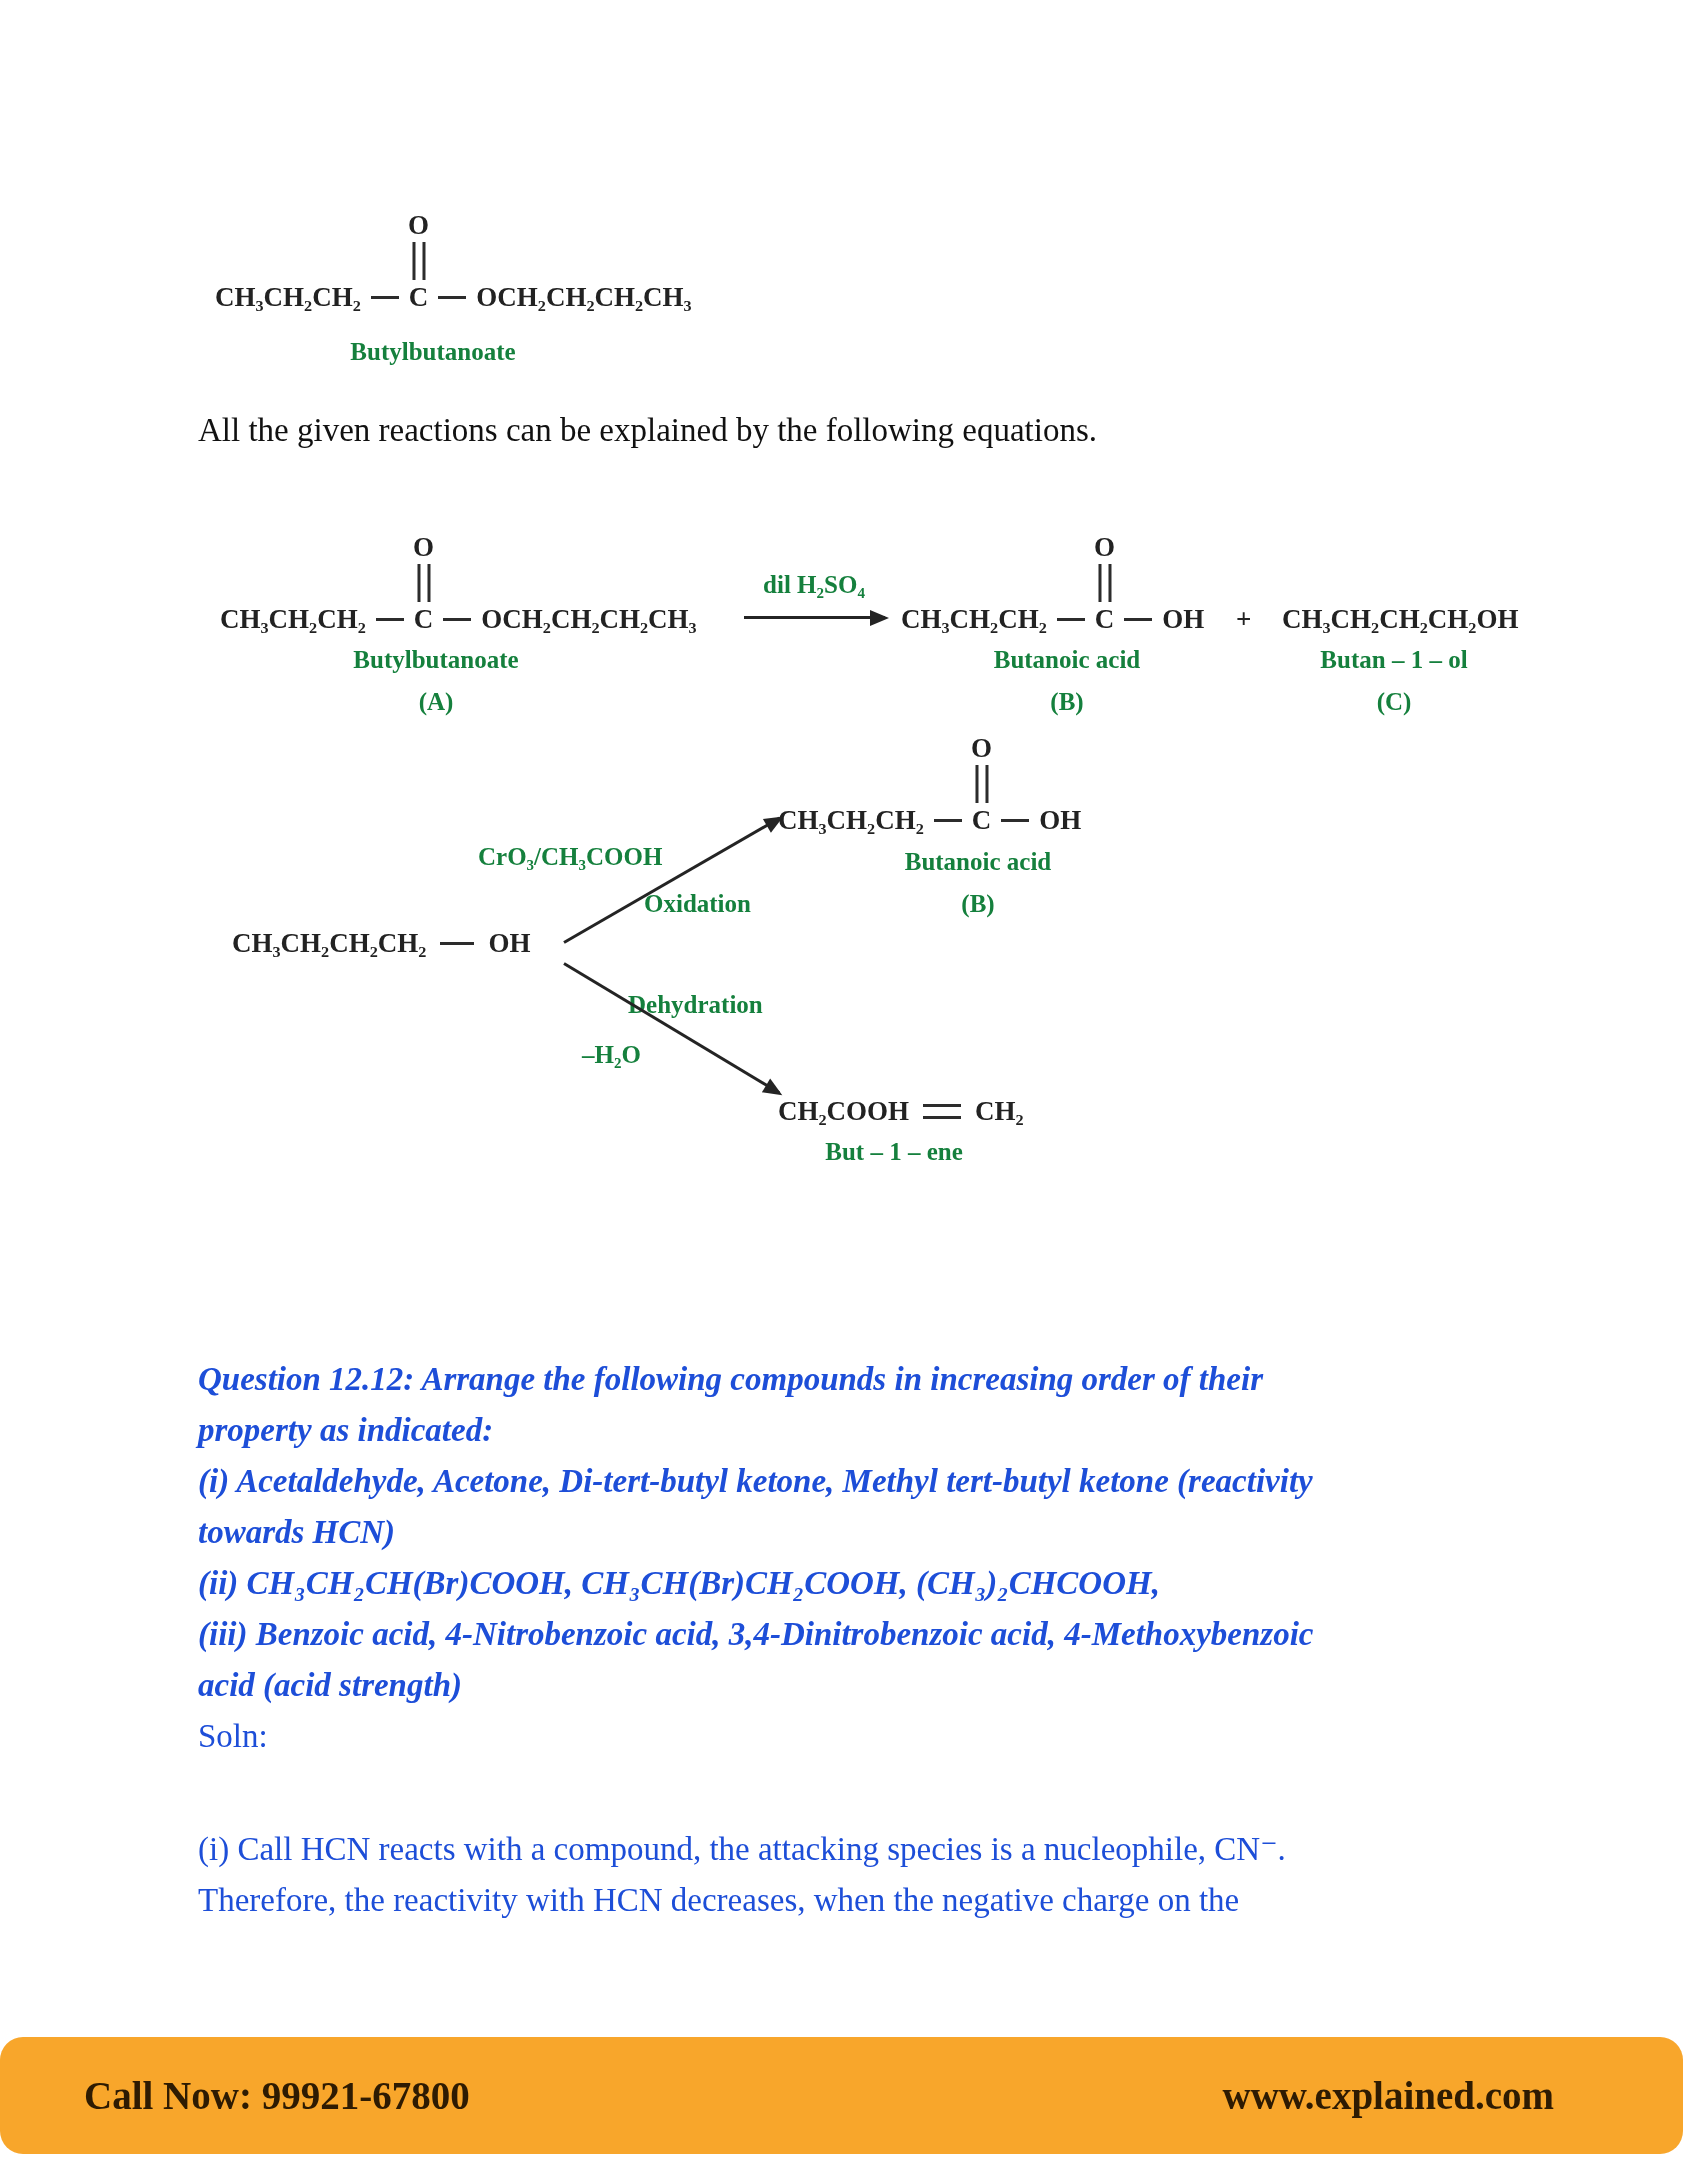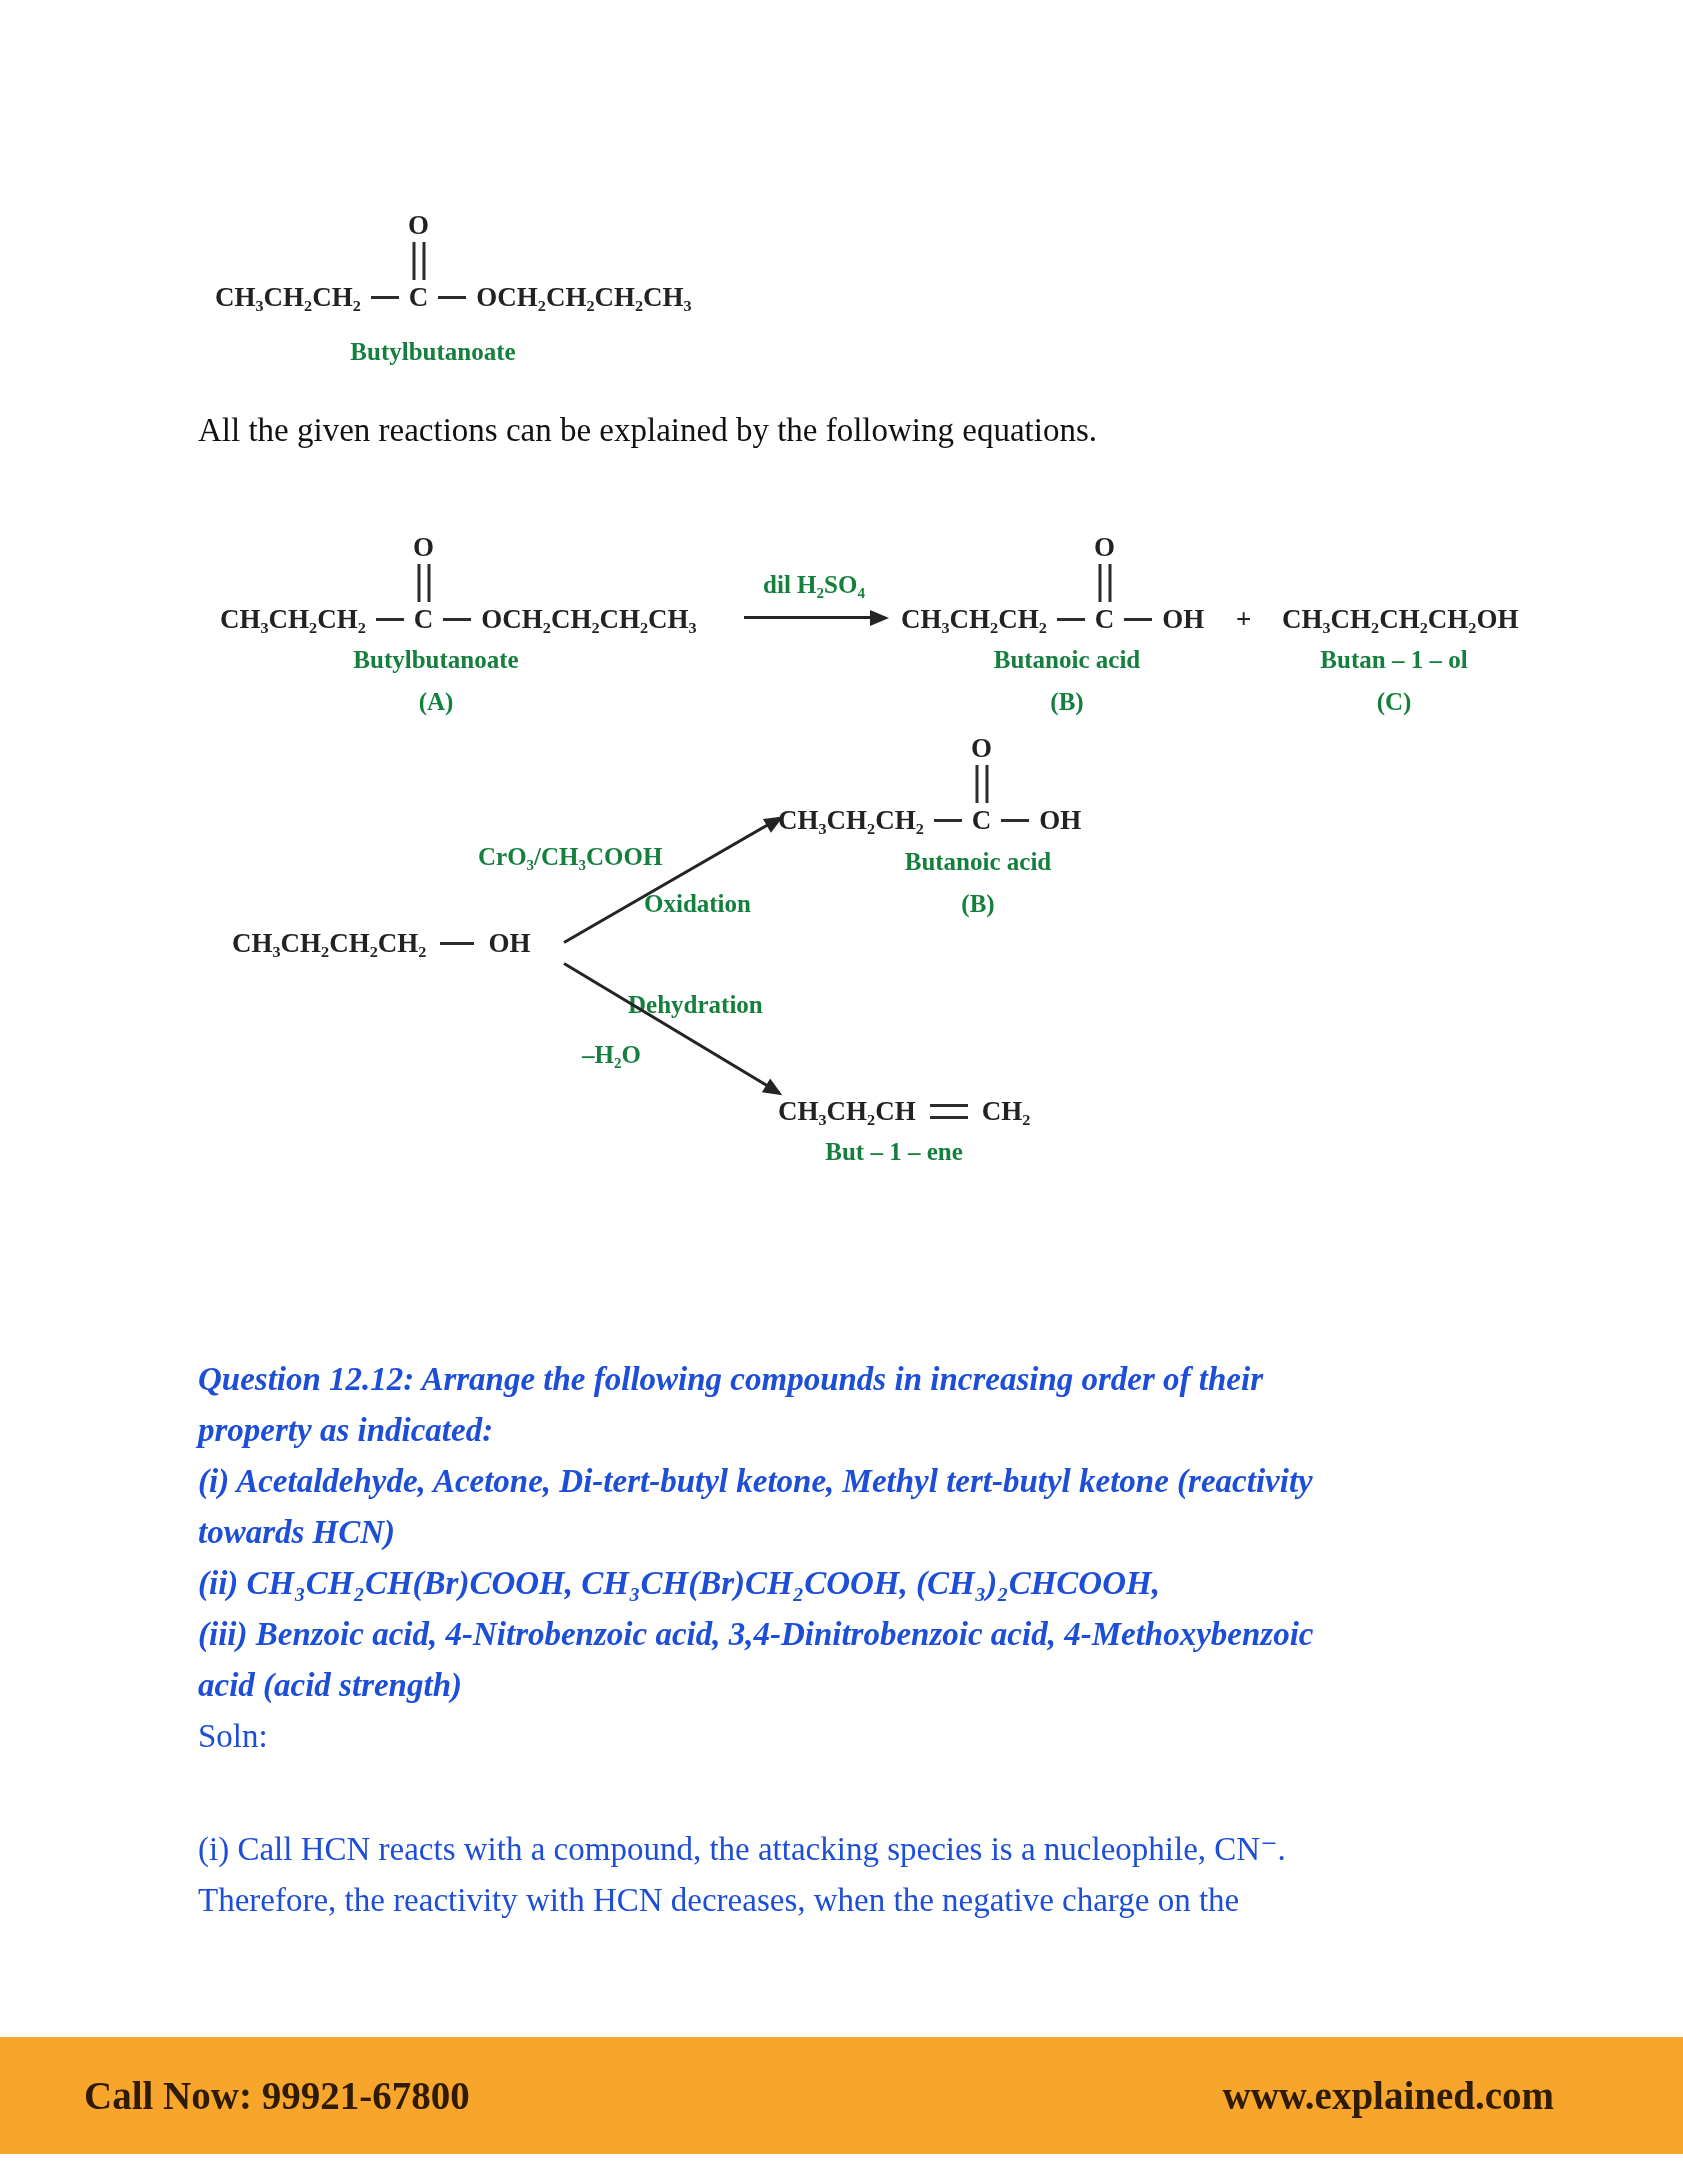--- a/index.html
+++ b/index.html
@@ -35,21 +35,21 @@
   
   .body-text{position:absolute;font-size:33px;line-height:44px;color:#111;}
   .qblock{position:absolute;font-size:33px;color:#1d4ed8;}
   .qblock .ln{height:51px;line-height:51px;white-space:nowrap;}
   .bi{font-weight:bold;font-style:italic;}
   
   .footer{
     position:absolute;left:0;top:2037px;width:1683px;height:117px;
     display:flex;align-items:center;justify-content:space-between;
     padding:0 129px 0 84px;box-sizing:border-box;
-    font-weight:bold;font-size:39px;
+    font-weight:bold;font-size:39px;border-radius:23px;
   }
 </style>
 </head>
 <body>
 
 <div class="frow" style="left:215px;top:281px;">
   <span>CH₃CH₂CH₂</span>
   <span class="bond"></span>
   <span class="catom">
     <span>C</span>
@@ -130,21 +130,21 @@
 <div class="harrow rot" style="left:564px;top:941px;width:249px;transform:rotate(-30deg);"></div>
 <div class="harrow rot" style="left:564px;top:962px;width:251px;transform:rotate(31deg);"></div>
 
 <div class="frow" style="left:232px;top:927px;">
   <span>CH₃CH₂CH₂CH₂</span>
   <span class="bond" style="width:34px;margin:0 14px;"></span>
   <span>OH</span>
 </div>
 
 <div class="frow" style="left:778px;top:1095px;">
-  <span>CH₃CH₂CH</span>
+  <span>CH₂COOH</span>
   <span class="dblh"></span>
   <span>CH₂</span>
 </div>
 <div class="dlabel ctr" style="left:795px;top:1137px;width:198px;">But – 1 – ene</div>
 
 <div class="qblock" style="left:198px;top:1354px;">
   <div class="ln bi">Question 12.12: Arrange the following compounds in increasing order of their</div>
   <div class="ln bi">property as indicated:</div>
   <div class="ln bi">(i) Acetaldehyde, Acetone, Di-tert-butyl ketone, Methyl tert-butyl ketone (reactivity</div>
   <div class="ln bi">towards HCN)</div>

